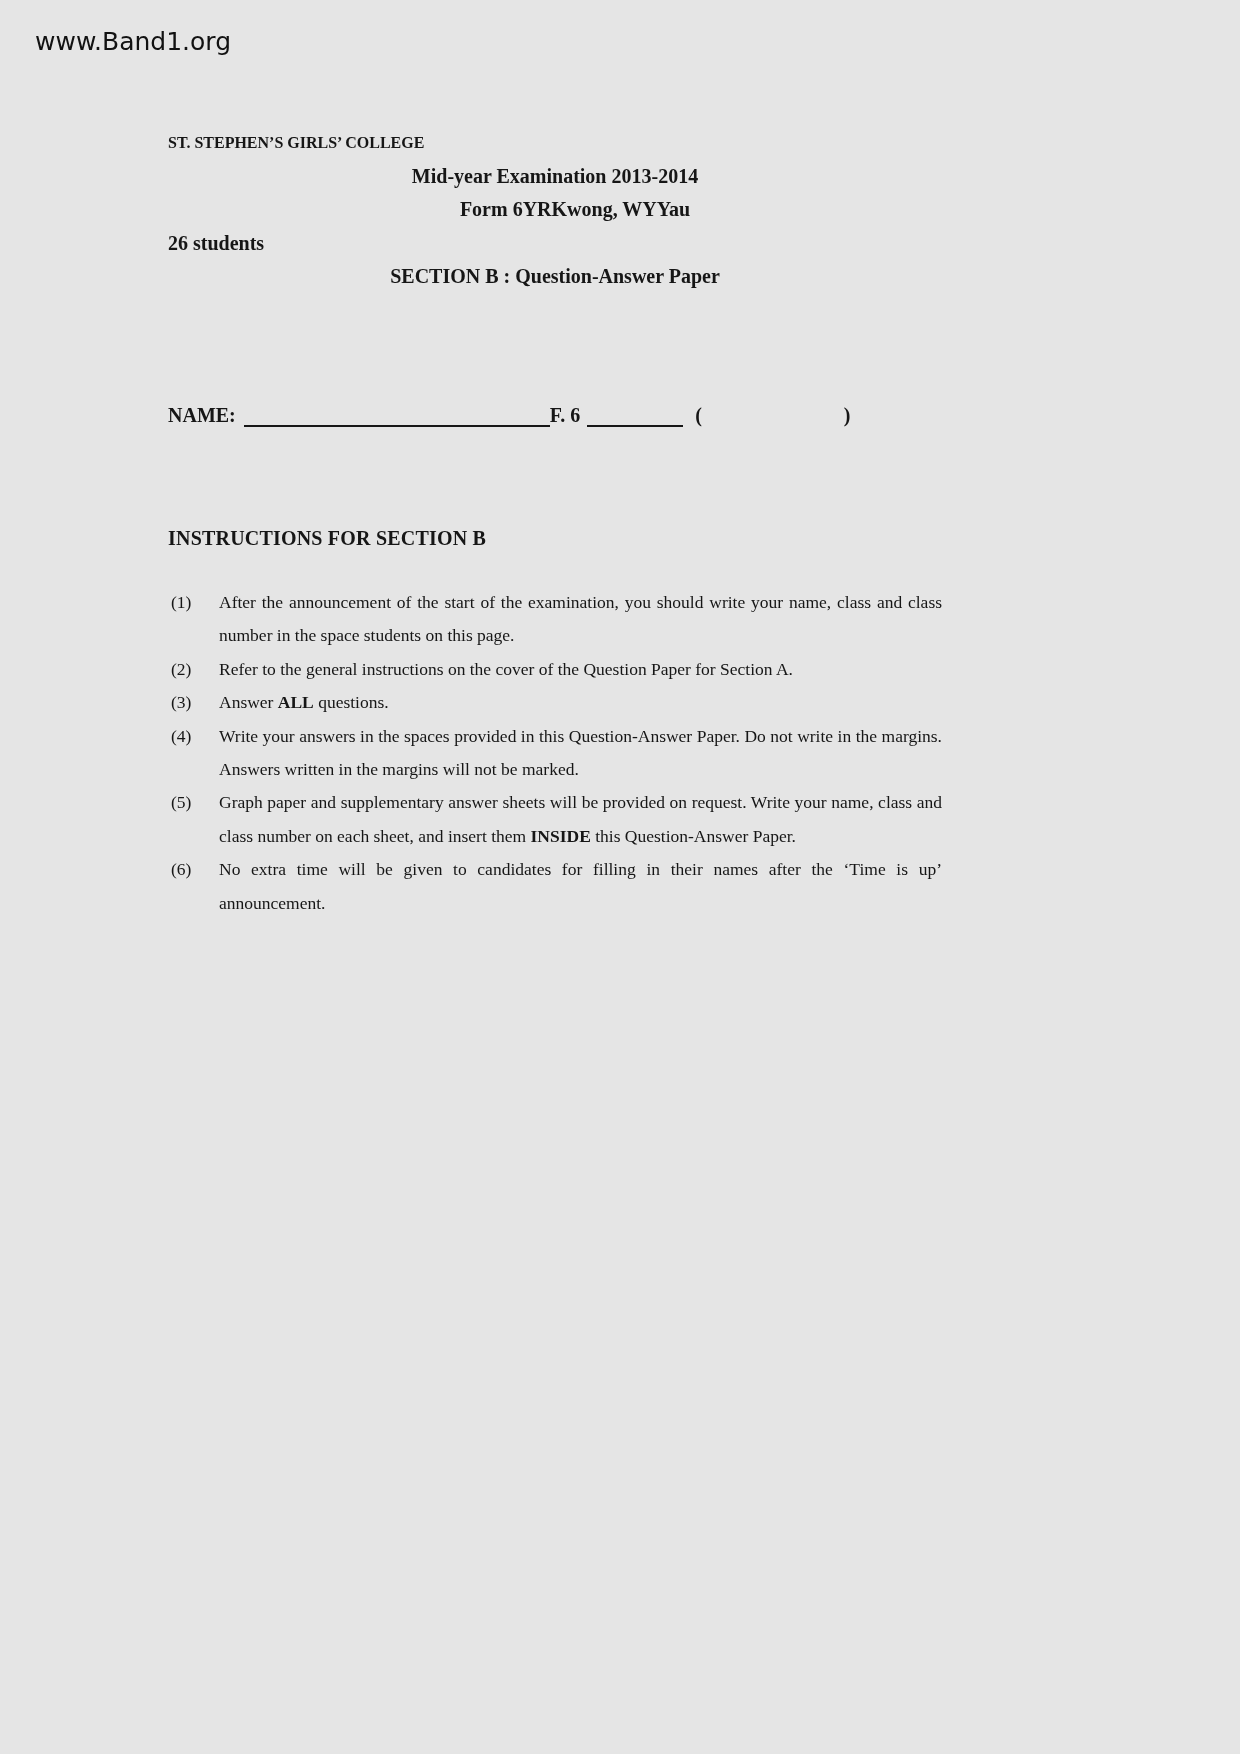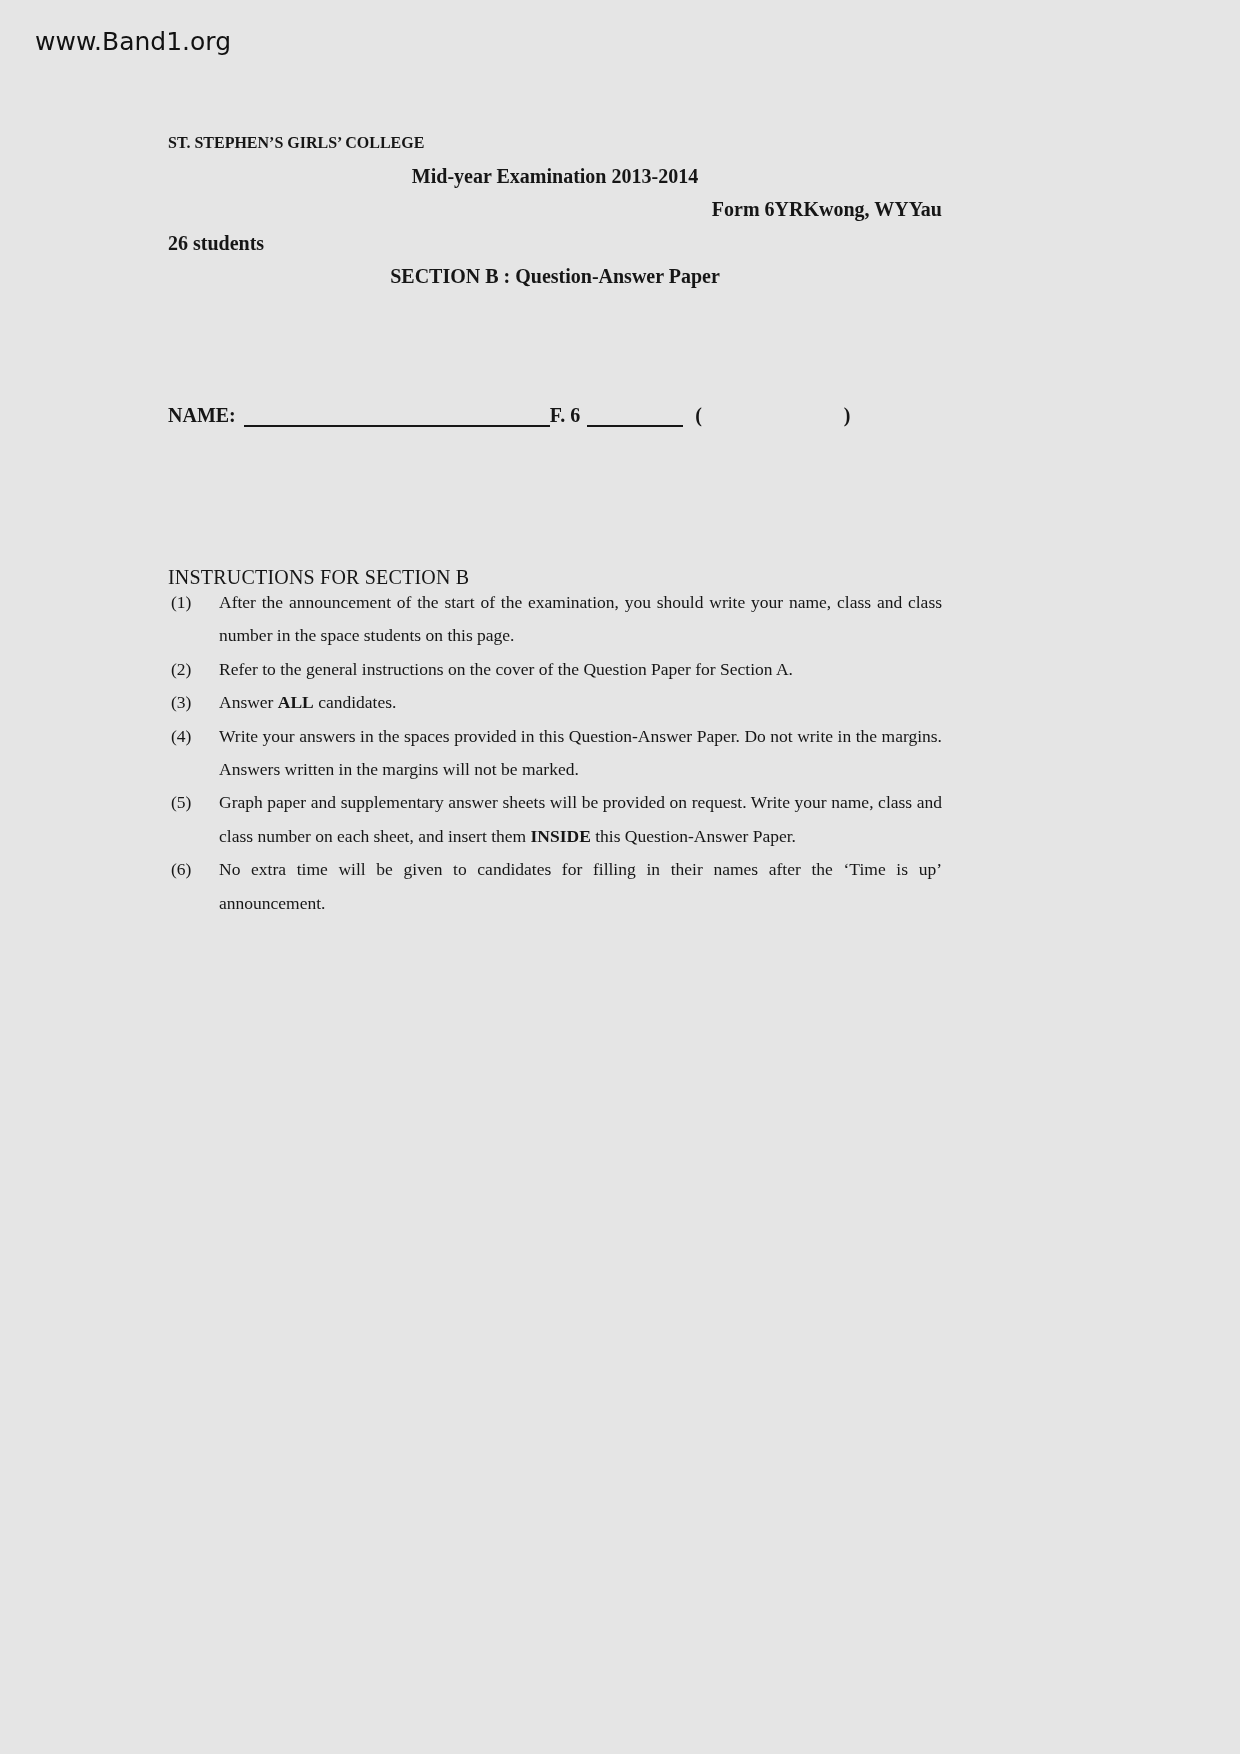--- a/index.html
+++ b/index.html
@@ -25,21 +25,21 @@
     position: absolute;
     left: 168px;
     top: 126px;
     width: 774px;
     font-size: 20px;
     font-weight: 700;
     line-height: 33.5px;
   }
   .header .school { font-size: 16px; }
   .header .center { text-align: center; }
-  .header .form-row { display: flex; justify-content: flex-end; margin-left: 40px; }
+  .header .form-row { display: flex; justify-content: center; margin-left: 40px; }
   .name-row {
     position: absolute;
     left: 168px;
     top: 395px;
     width: 774px;
     height: 32px;
     display: flex;
     align-items: flex-end;
     font-size: 20px;
     font-weight: 700;
@@ -51,23 +51,22 @@
   }
   .blank1 { width: 306px; margin-left: 8px; }
   .blank2 { width: 96px; margin-left: 7px; }
   .paren-open { margin-left: 12px; }
   .paren-close { margin-left: 142px; }
   .instructions-heading {
     position: absolute;
     left: 168px;
     top: 527px;
     font-size: 20px;
-    font-weight: 400;
+    font-weight: 700;
     letter-spacing: 0.2px;
-    margin-top: 39px;
   }
   .instructions {
     position: absolute;
     left: 168px;
     top: 586px;
     width: 774px;
     font-size: 17.5px;
     line-height: 33.4px;
   }
   .item { display: flex; }
@@ -111,21 +110,21 @@
       <span class="txt"><span>After the announcement of the start of the examination, you should write your name, class and class number in the space students on this page.</span><b></b><span></span></span>
     </div>
 
     <div class="item">
       <span class="num">(2)</span>
       <span class="txt"><span>Refer to the general instructions on the cover of the Question Paper for Section A.</span><b></b><span></span></span>
     </div>
 
     <div class="item">
       <span class="num">(3)</span>
-      <span class="txt"><span>Answer </span><b>ALL</b><span> candidates.</span></span>
+      <span class="txt"><span>Answer </span><b>ALL</b><span> questions.</span></span>
     </div>
 
     <div class="item">
       <span class="num">(4)</span>
       <span class="txt"><span>Write your answers in the spaces provided in this Question-Answer Paper.  Do not write in the margins.  Answers written in the margins will not be marked.</span><b></b><span></span></span>
     </div>
 
     <div class="item">
       <span class="num">(5)</span>
       <span class="txt"><span>Graph paper and supplementary answer sheets will be provided on request.  Write your name, class and class number on each sheet, and insert them </span><b>INSIDE</b><span> this Question-Answer Paper.</span></span>

